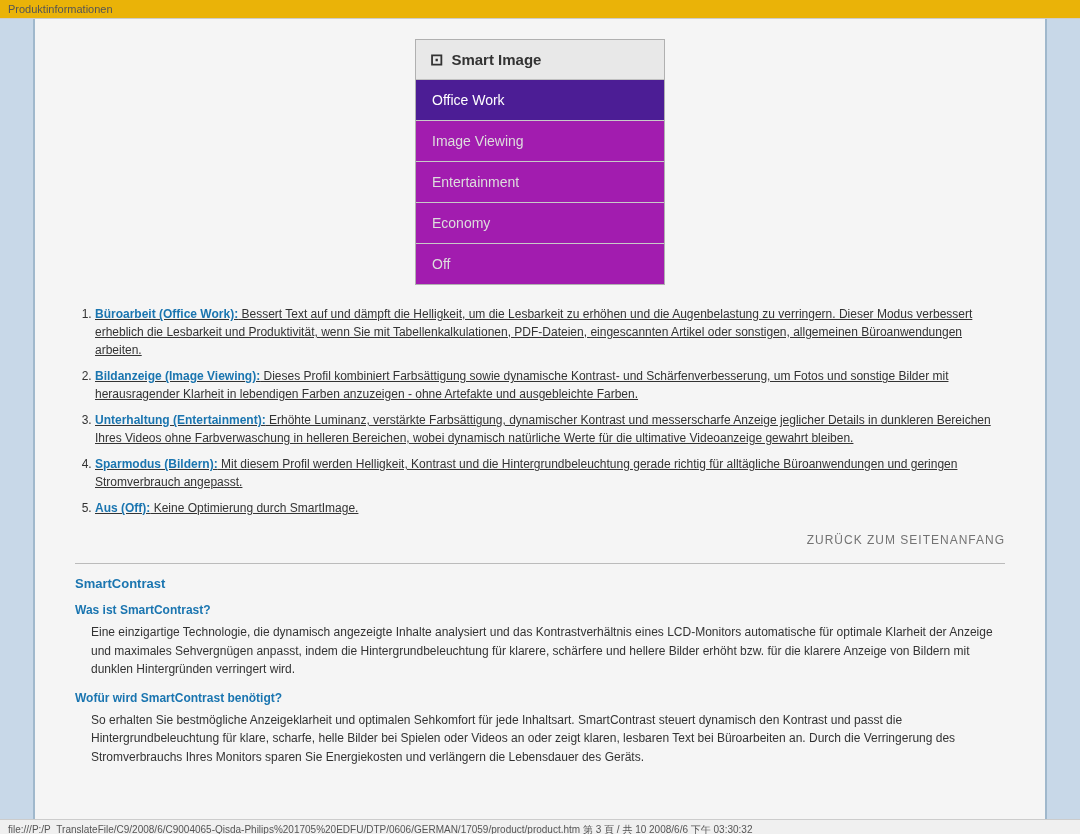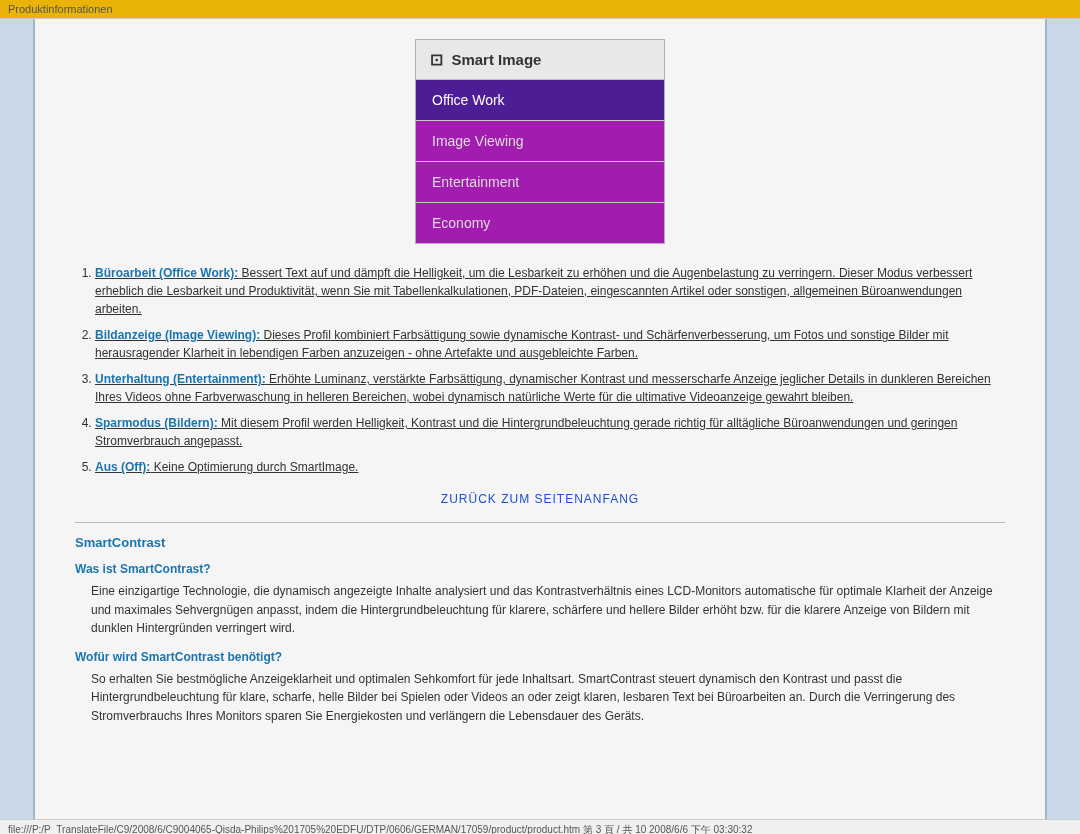--- a/index.html
+++ b/index.html
@@ -86,22 +86,22 @@
       color: #333;
       font-size: 12px;
     }
     .description-list li a, .link-blue {
       color: #1a75b0;
       text-decoration: none;
       font-weight: bold;
     }
     .back-link {
       display: block;
-      text-align: center;
-      color: #1d4ed8;
+      text-align: right;
+      color: #737373;
       font-size: 12px;
       letter-spacing: 1px;
       text-transform: uppercase;
       margin: 16px 0;
       text-decoration: none;
     }
     .section-divider {
       border: none;
       border-top: 1px solid #bbb;
       margin: 12px 0;
@@ -155,20 +155,23 @@
       </div>
       <div class="menu-item">
         <span>Image Viewing</span>
       </div>
       <div class="menu-item">
         <span>Entertainment</span>
       </div>
       <div class="menu-item">
         <span>Economy</span>
       </div>
+      <div class="menu-item">
+        <span>Off</span>
+      </div>
     </div>
 
     <ol class="description-list">
       <li>
         <a class="link-blue">Büroarbeit (Office Work):</a><span> Bessert Text auf und dämpft die Helligkeit, um die Lesbarkeit zu erhöhen und die Augenbelastung zu verringern. Dieser Modus verbessert erheblich die Lesbarkeit und Produktivität, wenn Sie mit Tabellenkalkulationen, PDF-Dateien, eingescannten Artikel oder sonstigen, allgemeinen Büroanwendungen arbeiten.</span>
       </li>
       <li>
         <a class="link-blue">Bildanzeige (Image Viewing):</a><span> Dieses Profil kombiniert Farbsättigung sowie dynamische Kontrast- und Schärfenverbesserung, um Fotos und sonstige Bilder mit herausragender Klarheit in lebendigen Farben anzuzeigen - ohne Artefakte und ausgebleichte Farben.</span>
       </li>
       <li>

